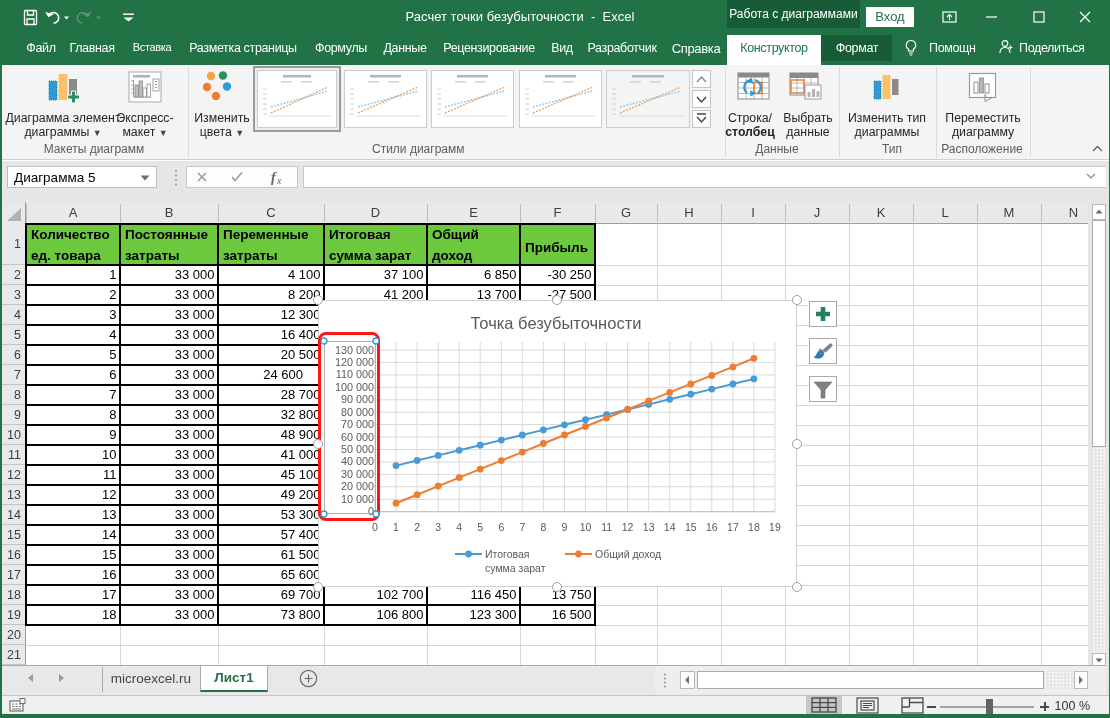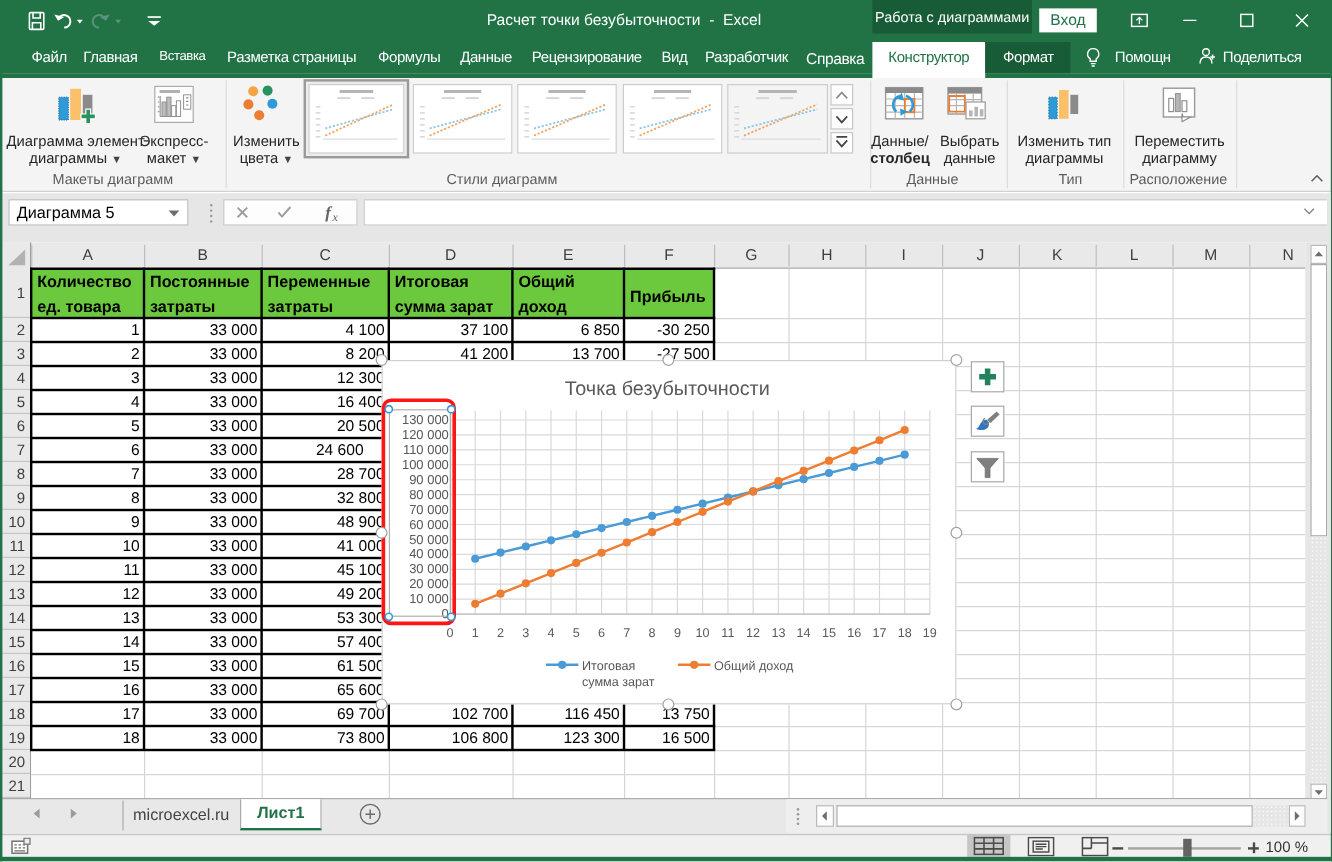--- a/index.html
+++ b/index.html
@@ -180,21 +180,21 @@
 <svg class="ab" style="left:737px;top:72px;" width="34" height="29" viewBox="0 0 34 29">
 <rect x="1" y="1" width="31" height="26" fill="#fff" stroke="#9a9a9a" stroke-width="1.2"></rect>
 <rect x="1" y="1" width="31" height="4.5" fill="#8a8a8a"></rect>
 <path d="M1 10.5 h31 M1 16 h31 M1 21.5 h31 M9 5.5 v21.5 M17 5.5 v21.5 M25 5.5 v21.5" stroke="#b5b5b5" stroke-width="1"></path>
 <rect x="17" y="10.5" width="8" height="11" fill="none" stroke="#ed7d31" stroke-width="1.6"></rect>
 <path d="M10 21 a7.5 7.5 0 0 1 3 -13" fill="none" stroke="#2e9bd6" stroke-width="2.2"></path>
 <path d="M14.5 5.2 l-4.5 5 l6.5 1.5 z" fill="#2e9bd6"></path>
 <path d="M14 9 a7.5 7.5 0 0 1 3 13" fill="none" stroke="#2e9bd6" stroke-width="2.2" transform="translate(4,-1)"></path>
 <path d="M13.5 24.5 l6 -3.5 l-6.5 -2.5 z" fill="#2e9bd6"></path>
 </svg>
-<div class="ab" style="left:712px;top:110.5px;width:76px;text-align:center;font-size:12.3px;color:#262626;">Данные/</div>
+<div class="ab" style="left:712px;top:110.5px;width:76px;text-align:center;font-size:12.3px;color:#262626;">Строка/</div>
 <div class="ab" style="left:712px;top:124.5px;width:76px;text-align:center;font-size:12.3px;color:#262626;font-weight:bold;">столбец</div>
 <svg class="ab" style="left:789px;top:72px;" width="34" height="29" viewBox="0 0 34 29">
 <rect x="1" y="1" width="28" height="22" fill="#fff" stroke="#9a9a9a" stroke-width="1.2"></rect>
 <rect x="1" y="1" width="28" height="5" fill="#8a8a8a"></rect>
 <path d="M1 11 h28 M1 16 h28 M8 6 v17 M15 6 v17 M22 6 v17" stroke="#b5b5b5" stroke-width="1"></path>
 <path d="M2 8 h13 v13 h-13 z" fill="none" stroke="#ed7d31" stroke-width="1.5"></path>
 <rect x="16" y="13" width="16" height="14" fill="#fff" stroke="#9a9a9a" stroke-width="1"></rect>
 <rect x="18.5" y="20" width="3" height="5" fill="#b5b5b5"></rect>
 <rect x="23" y="17" width="3" height="8" fill="#b5b5b5"></rect>
 <rect x="27.5" y="19" width="3" height="6" fill="#b5b5b5"></rect>

